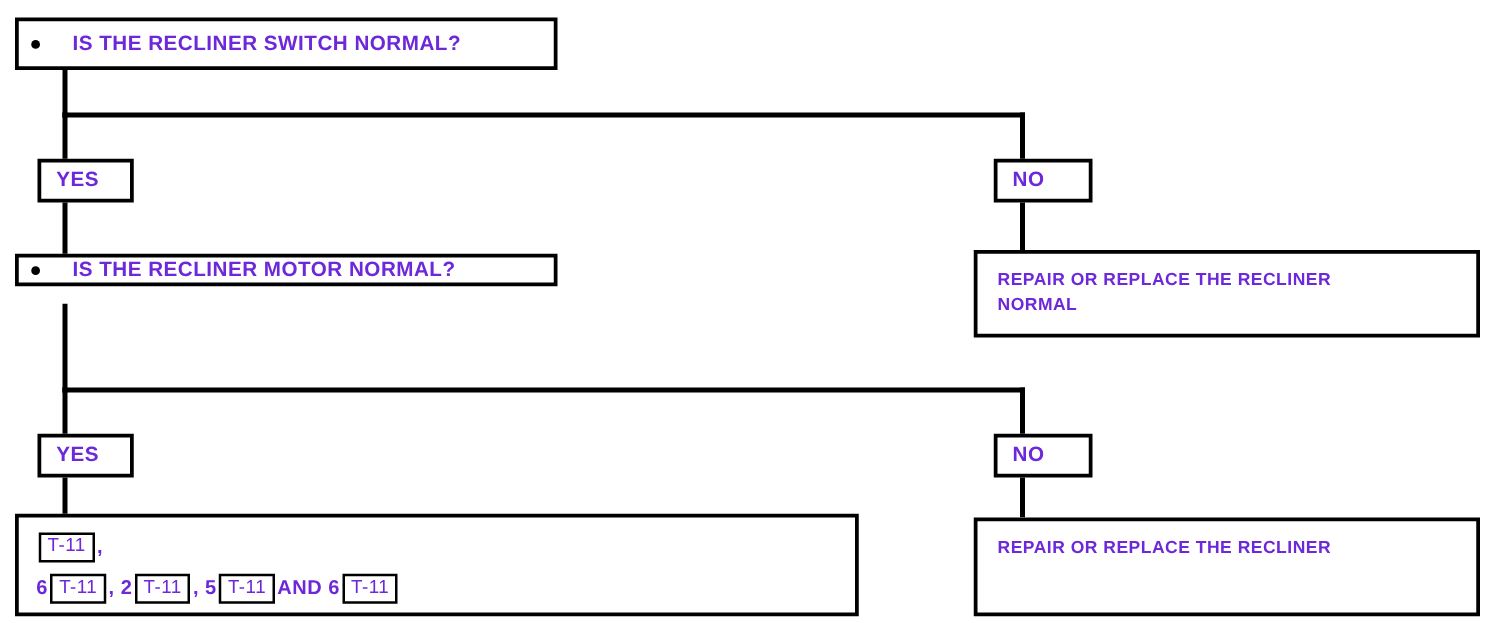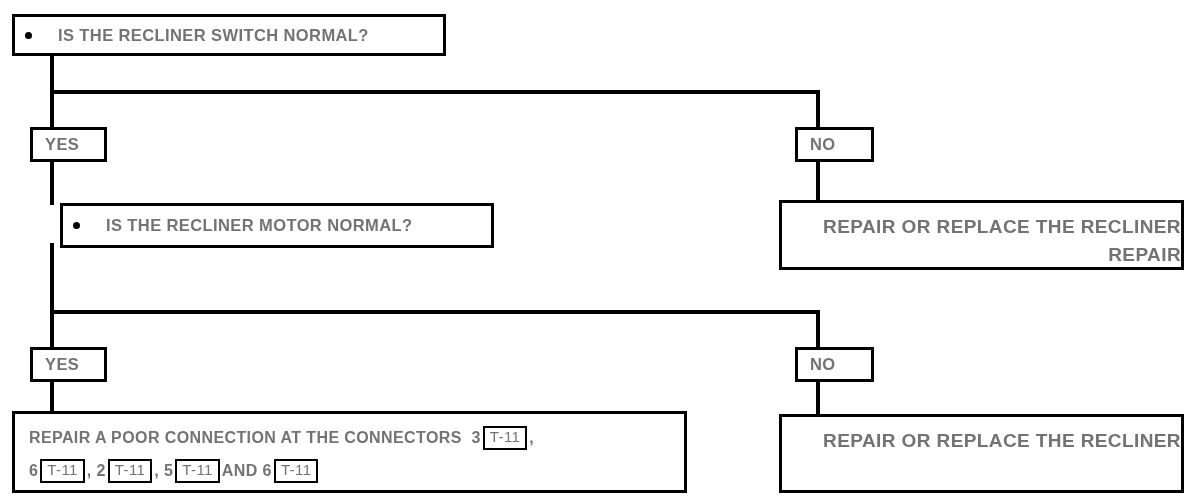--- a/index.html
+++ b/index.html
@@ -18,21 +18,21 @@
     background: #ffffff;
     overflow: hidden;
   }
 
   
   .node {
     position: absolute;
     box-sizing: border-box;
     border: 3px solid #000000;
     background: #ffffff;
-    color: #737373;
+    color: #6d28d9;
     font-weight: bold;
     letter-spacing: 0.4px;
     z-index: 3;
   }
 
   
   .question {
     display: flex;
     align-items: center;
     font-size: 16.5px;
@@ -55,24 +55,23 @@
   .decision {
     display: flex;
     align-items: center;
     font-size: 16.5px;
     padding-left: 12px;
     margin-left: 16px;
   }
 
   
   .action {
-    font-size: 19px;
+    font-size: 14px;
     line-height: 1.45;
     padding: 10px 0 0 16px;
-    text-align: right;
   }
   .action .line {
     display: block;
     white-space: nowrap;
   }
 
   
   .repair-box {
     font-size: 16px;
     line-height: 1.5;
@@ -146,43 +145,42 @@
   <div class="node decision" style="left:14px; top:127px; width:77px; height:35px;">
     <span>YES</span>
   </div>
 
   <div class="node decision" style="left:779px; top:127px; width:79px; height:35px;">
     <span>NO</span>
   </div>
 
   <div class="node action" style="left:779px; top:200px; width:405px; height:70px;">
     <span class="line">REPAIR OR REPLACE THE RECLINER</span>
-    <span class="line">REPAIR</span>
+    <span class="line">NORMAL</span>
   </div>
 
-  <div class="node question" style="left:12px; top:203px; width:434px; height:45px;margin-left:48px;">
+  <div class="node question" style="left:12px; top:203px; width:434px; height:26px;">
     <span class="bullet"></span>
     <span class="qtext">IS THE RECLINER MOTOR NORMAL?</span>
   </div>
 
   <div class="node decision" style="left:14px; top:347px; width:77px; height:35px;">
     <span>YES</span>
   </div>
 
   <div class="node decision" style="left:779px; top:347px; width:79px; height:35px;">
     <span>NO</span>
   </div>
 
   <div class="node action" style="left:779px; top:414px; width:405px; height:79px;">
     <span class="line">REPAIR OR REPLACE THE RECLINER</span>
   </div>
 
   <div class="node repair-box" style="left:12px; top:411px; width:675px; height:82px;">
     <span class="line">
-      <span class="tok">REPAIR A POOR CONNECTION AT THE CONNECTORS  3</span>
       <span class="conn-tag">T-11</span>
       <span class="tok">,</span>
     </span>
     <span class="line">
       <span class="tok">6</span>
       <span class="conn-tag">T-11</span>
       <span class="tok">, 2</span>
       <span class="conn-tag">T-11</span>
       <span class="tok">, 5</span>
       <span class="conn-tag">T-11</span>

